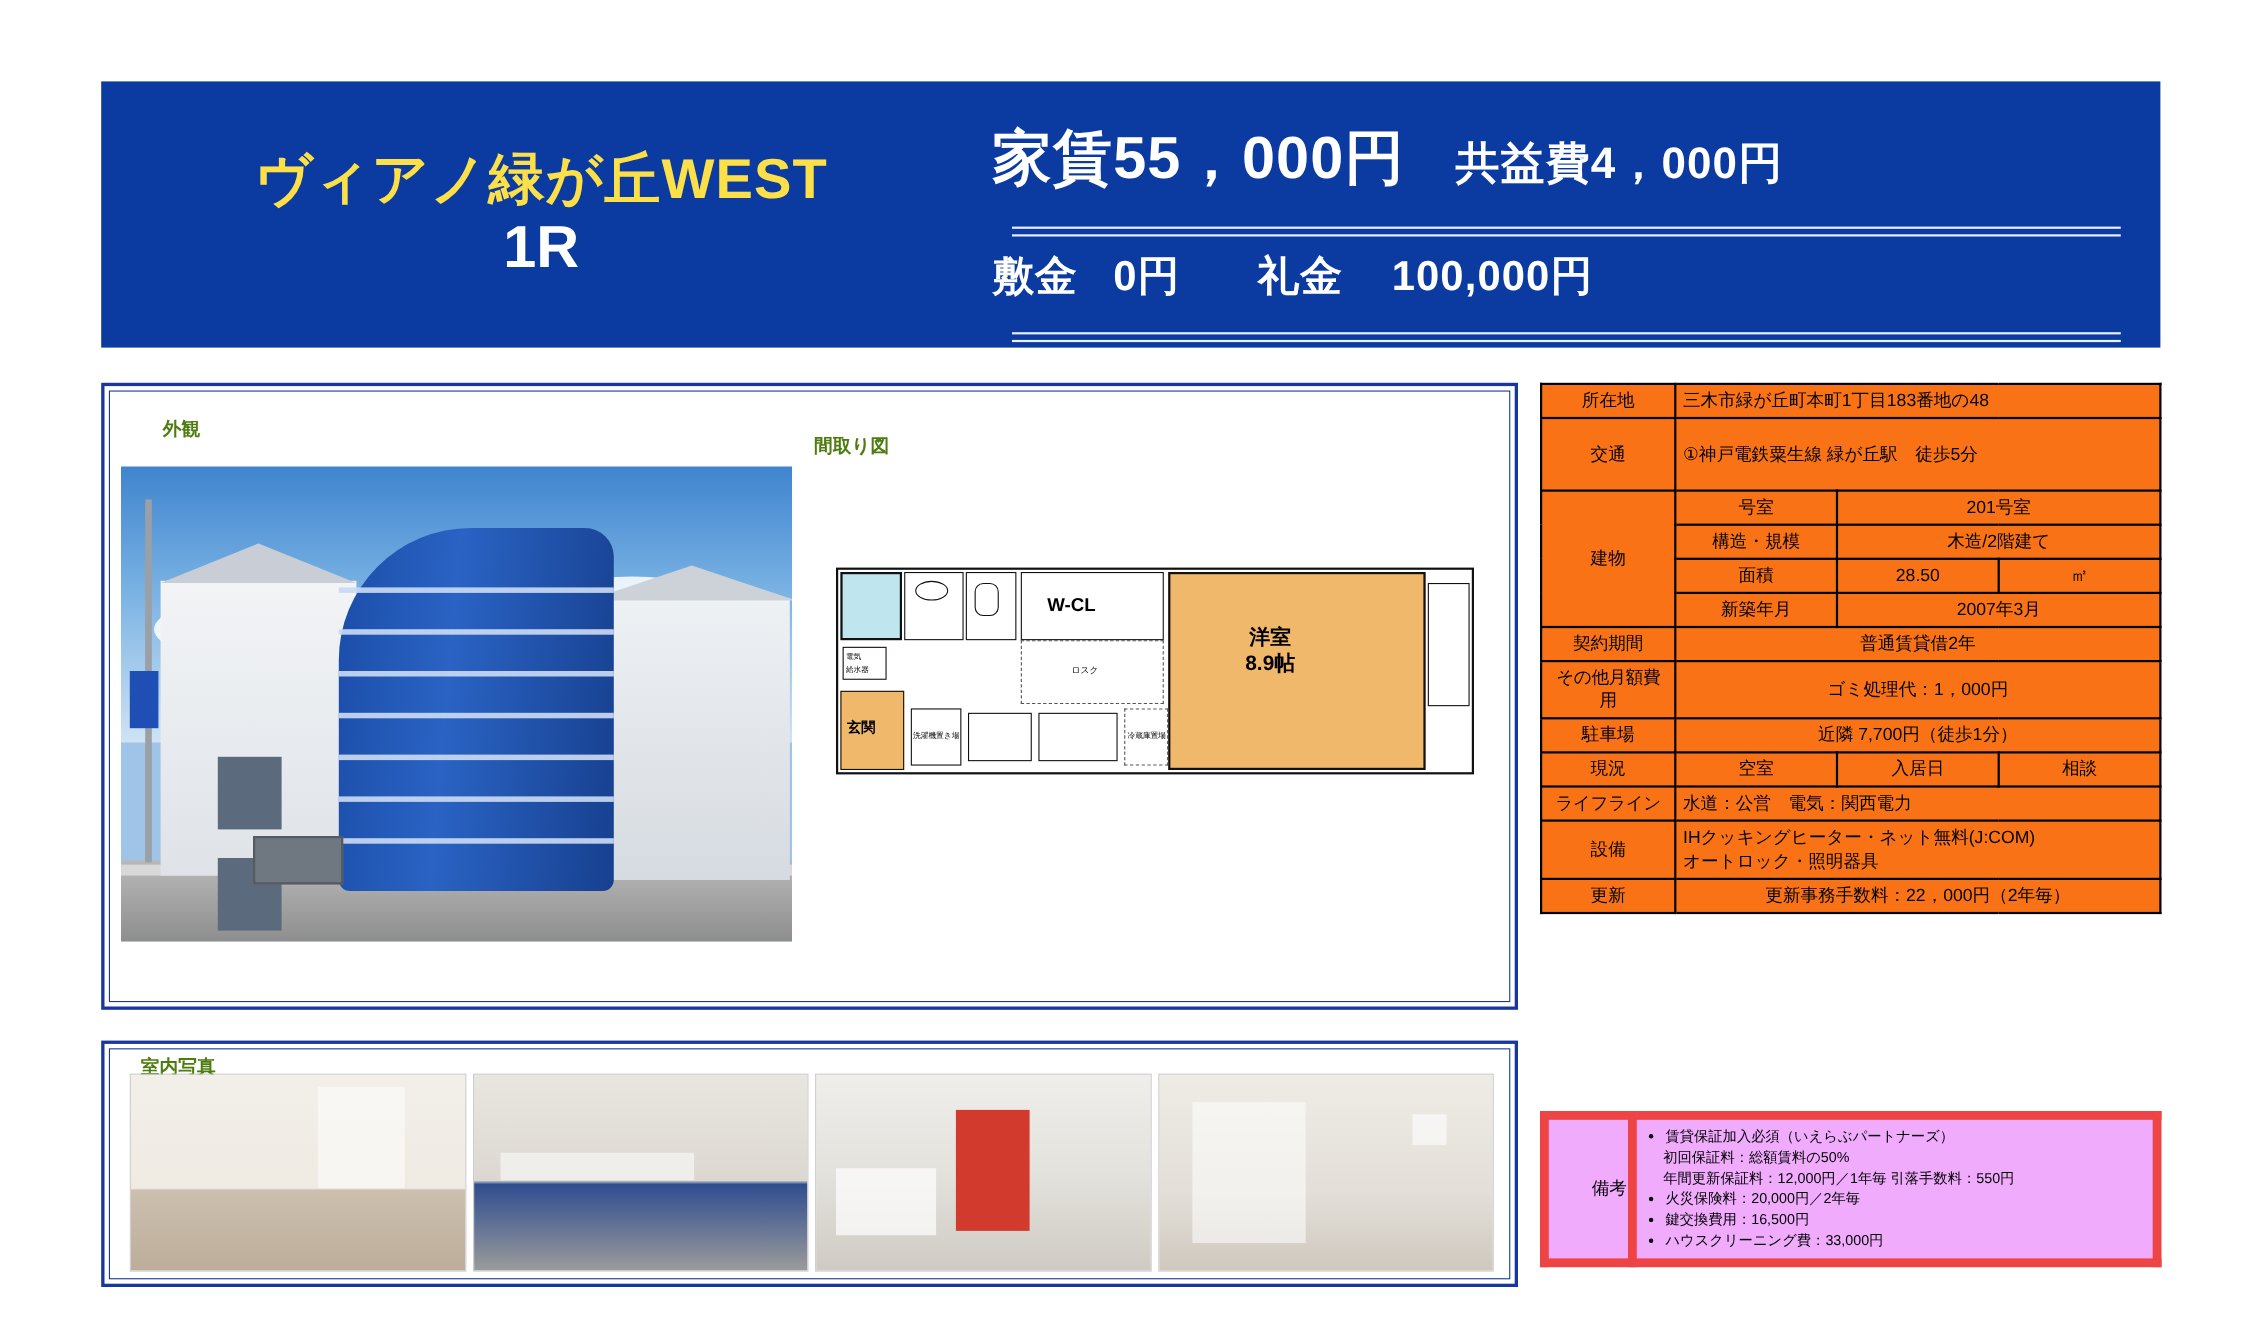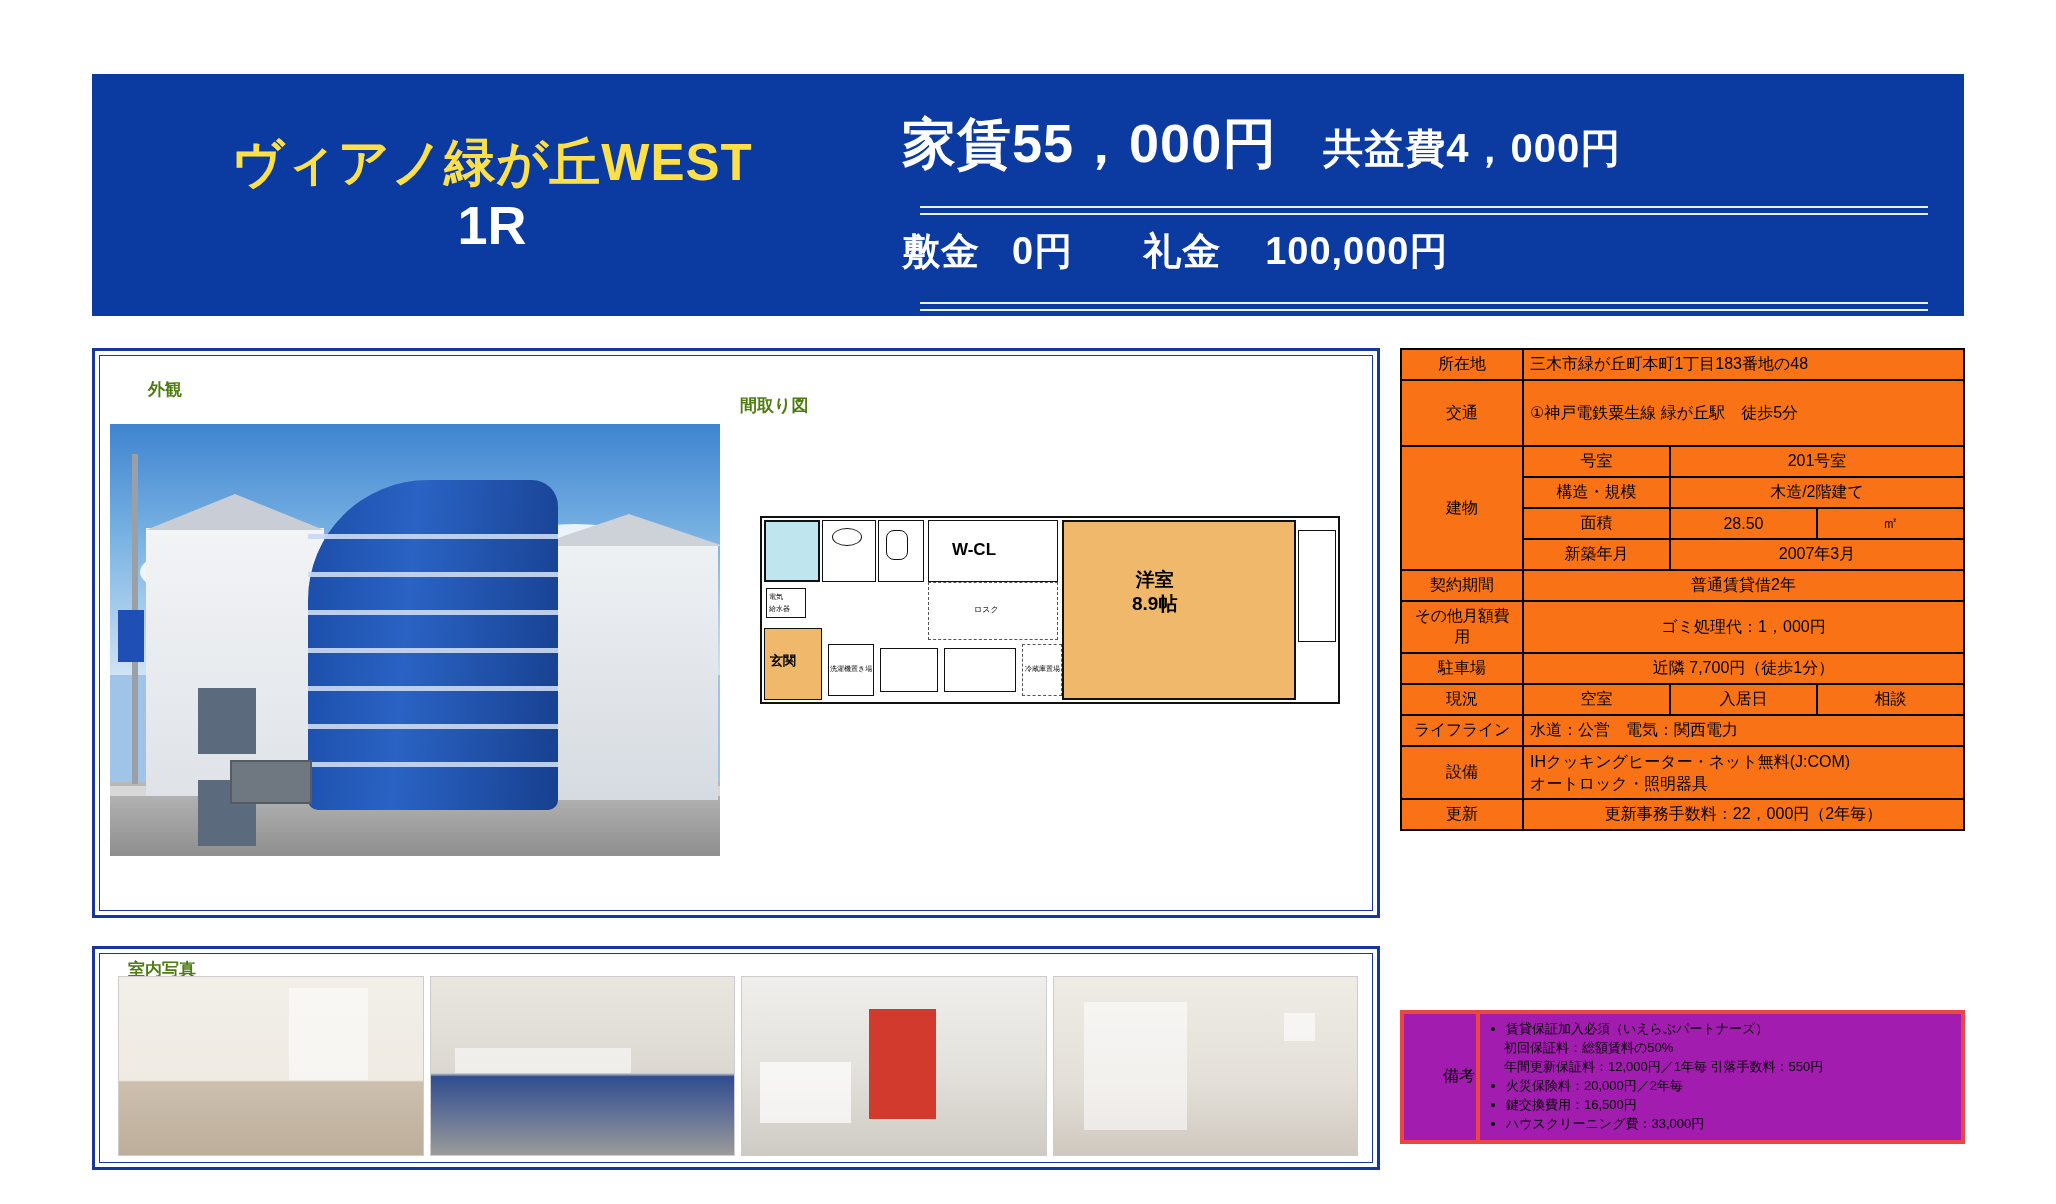--- a/index.html
+++ b/index.html
@@ -78,21 +78,21 @@
   .tbl{position:absolute;left:1400px;top:348px;width:565px;border-collapse:collapse;table-layout:fixed;}
   .tbl td{border:2px solid #000;background:#f97316;font-size:16px;padding:4px 6px;vertical-align:middle;}
   .lbl{text-align:center;font-size:17px;white-space:nowrap;}
   .val{text-align:center;}
   .val-l{text-align:left;}
   .small-lbl{font-size:11px;text-align:center;letter-spacing:-.4px;}
   .tiny{font-size:11px;line-height:1.35;text-align:left;}
 
   
   .remarks{position:absolute;left:1400px;top:1010px;width:565px;border-collapse:collapse;table-layout:fixed;}
-  .remarks td{border:4px solid #ef4444;background:#a21caf;vertical-align:middle;}
+  .remarks td{border:8px solid #ef4444;background:#f0abfc;vertical-align:middle;}
   .rm-lbl{width:70px;text-align:right;font-size:16px;}
   .rm-body{padding:6px 4px 6px 10px;}
   .rm-body ul{margin:0;padding-left:16px;list-style:disc;}
   .rm-body li{font-size:13px;line-height:1.46;}
   .rm-body li.nb{list-style:none;margin-left:-2px;}
 </style>
 </head>
 <body>
 
 <div class="header">

